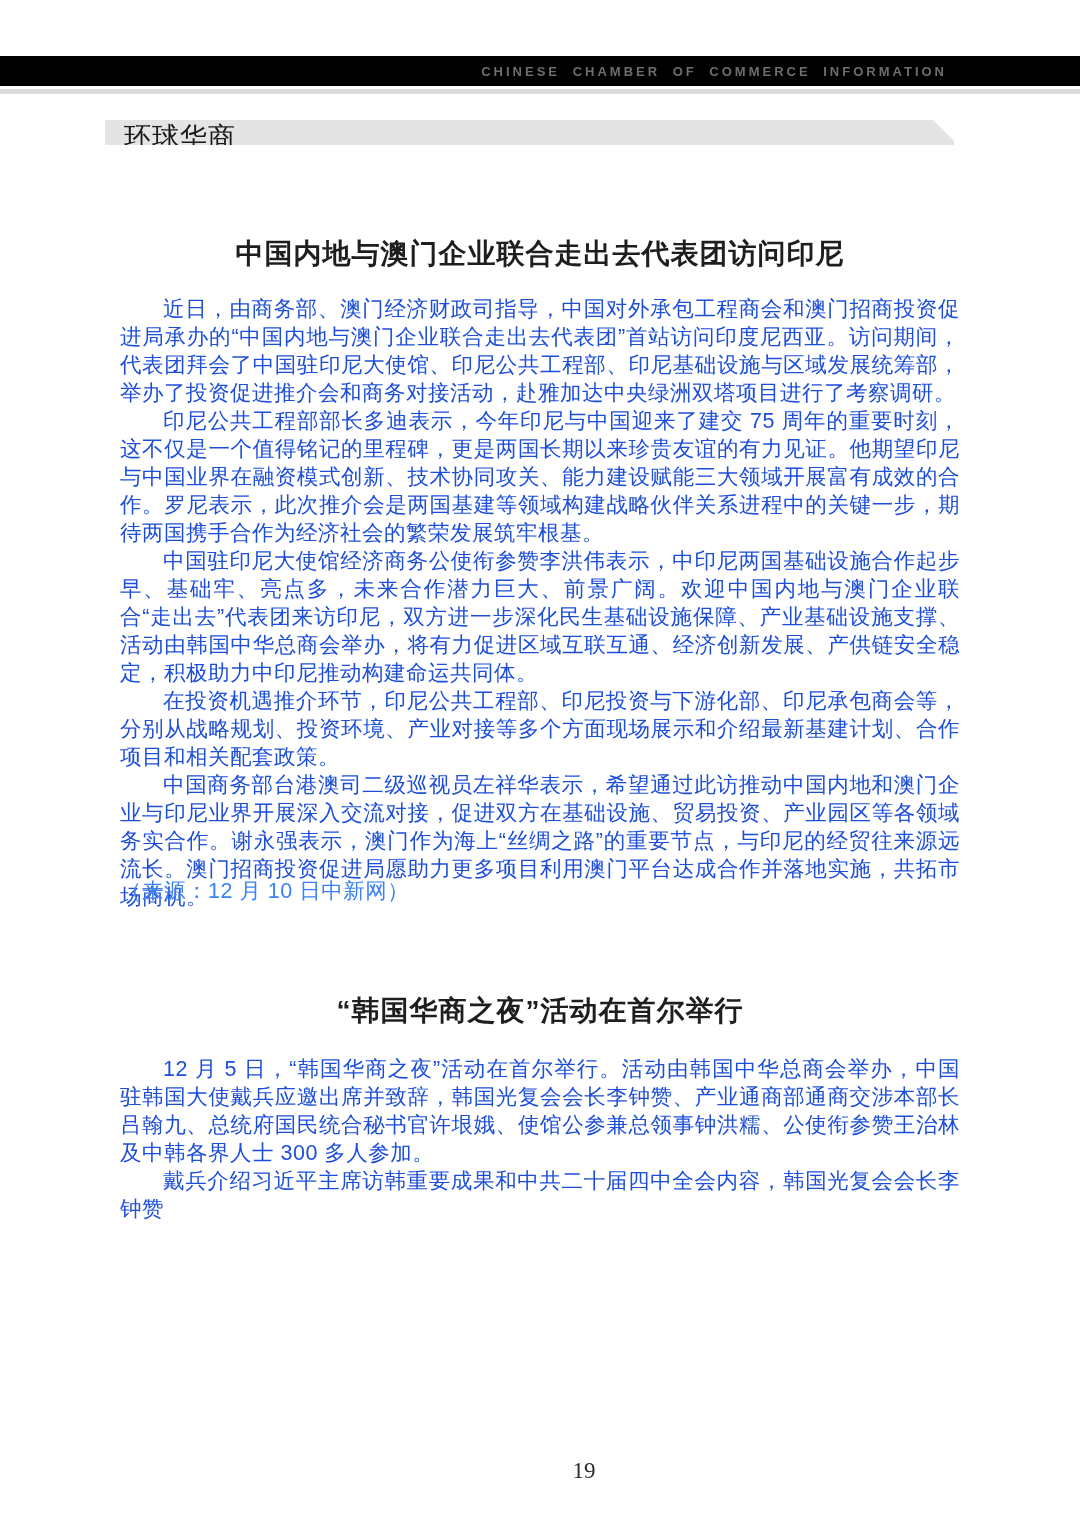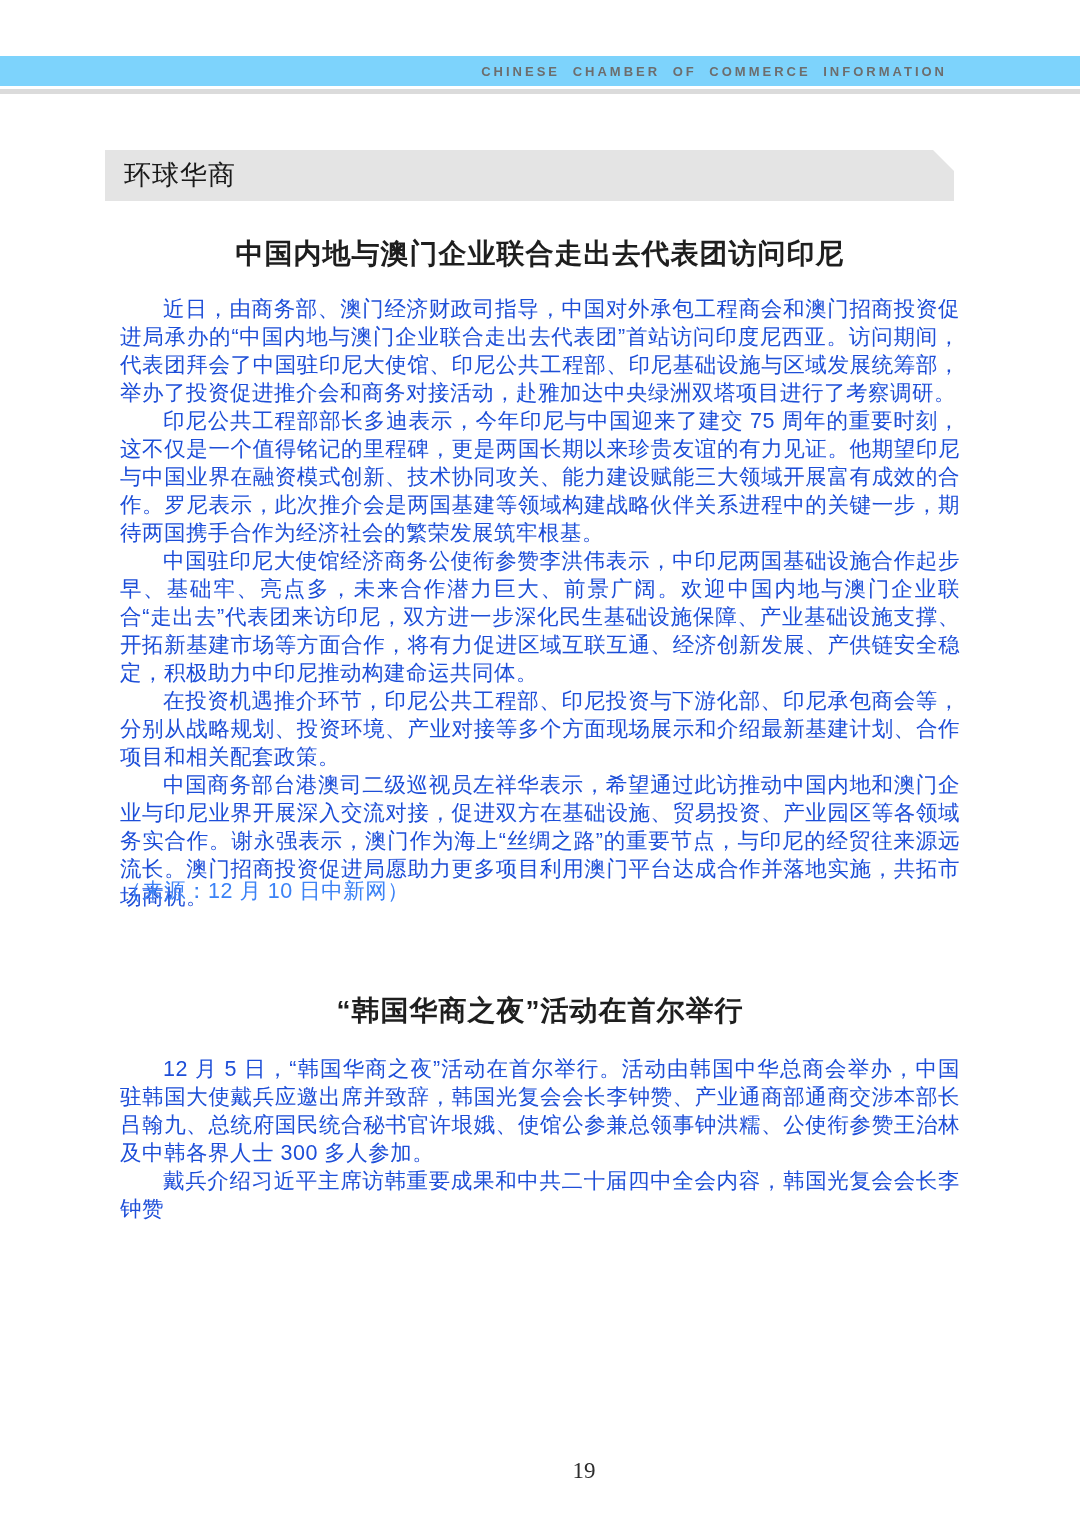--- a/index.html
+++ b/index.html
@@ -16,21 +16,21 @@
     font-family: "Liberation Sans", "DejaVu Sans", sans-serif;
   }
 
   
   .header-band {
     position: absolute;
     top: 56px;
     left: 0;
     width: 1080px;
     height: 30px;
-    background: #7dd3fc;
+    background: #000000;
     display: flex;
     align-items: center;
     justify-content: flex-end;
     padding-right: 133px;
     box-sizing: border-box;
   }
   .header-band-title {
     font-size: 13px;
     font-weight: bold;
     letter-spacing: 3px;
@@ -43,28 +43,28 @@
     top: 89px;
     left: 0;
     width: 1080px;
     height: 5px;
     background: #dbdbdb;
   }
 
   
   .section-banner {
     position: absolute;
-    top: 150px;
+    top: 120px;
     left: 105px;
     width: 849px;
-    height: 51px;
+    height: 25px;
     background: #e4e4e4;
     clip-path: polygon(0 0, calc(100% - 21px) 0, 100% 21px, 100% 100%, 0 100%);
     display: flex;
-    align-items: center;
+    align-items: flex-start;
   }
   .section-label {
     font-family: "Liberation Serif", "DejaVu Serif", serif;
     font-size: 27px;
     color: #1a1a1a;
     padding-left: 19px;
     letter-spacing: 1px;
     line-height: 35px;
   }
 
@@ -128,21 +128,21 @@
   <div class="section-banner">
     <span class="section-label">环球华商</span>
   </div>
 
   <div class="content">
 
     <div>
       <div class="article-title title-1">中国内地与澳门企业联合走出去代表团访问印尼</div>
       <p class="para">近日，由商务部、澳门经济财政司指导，中国对外承包工程商会和澳门招商投资促进局承办的“中国内地与澳门企业联合走出去代表团”首站访问印度尼西亚。访问期间，代表团拜会了中国驻印尼大使馆、印尼公共工程部、印尼基础设施与区域发展统筹部，举办了投资促进推介会和商务对接活动，赴雅加达中央绿洲双塔项目进行了考察调研。</p>
       <p class="para">印尼公共工程部部长多迪表示，今年印尼与中国迎来了建交 75 周年的重要时刻，这不仅是一个值得铭记的里程碑，更是两国长期以来珍贵友谊的有力见证。他期望印尼与中国业界在融资模式创新、技术协同攻关、能力建设赋能三大领域开展富有成效的合作。罗尼表示，此次推介会是两国基建等领域构建战略伙伴关系进程中的关键一步，期待两国携手合作为经济社会的繁荣发展筑牢根基。</p>
-      <p class="para">中国驻印尼大使馆经济商务公使衔参赞李洪伟表示，中印尼两国基础设施合作起步早、基础牢、亮点多，未来合作潜力巨大、前景广阔。欢迎中国内地与澳门企业联合“走出去”代表团来访印尼，双方进一步深化民生基础设施保障、产业基础设施支撑、开拓新基建市场等方面合作，将有力促进区域互联互通、经济创新发展、产供链安全稳定，积极助力中印尼推动构建命运共同体。</p>
+      <p class="para">中国驻印尼大使馆经济商务公使衔参赞李洪伟表示，中印尼两国基础设施合作起步早、基础牢、亮点多，未来合作潜力巨大、前景广阔。欢迎中国内地与澳门企业联合“走出去”代表团来访印尼，双方进一步深化民生基础设施保障、产业基础设施支撑、活动由韩国中华总商会举办，将有力促进区域互联互通、经济创新发展、产供链安全稳定，积极助力中印尼推动构建命运共同体。</p>
       <p class="para">在投资机遇推介环节，印尼公共工程部、印尼投资与下游化部、印尼承包商会等，分别从战略规划、投资环境、产业对接等多个方面现场展示和介绍最新基建计划、合作项目和相关配套政策。</p>
       <p class="para">中国商务部台港澳司二级巡视员左祥华表示，希望通过此访推动中国内地和澳门企业与印尼业界开展深入交流对接，促进双方在基础设施、贸易投资、产业园区等各领域务实合作。谢永强表示，澳门作为海上“丝绸之路”的重要节点，与印尼的经贸往来源远流长。澳门招商投资促进局愿助力更多项目利用澳门平台达成合作并落地实施，共拓市场商机。</p>
       <div class="source-note">（来源：12 月 10 日中新网）</div>
     </div>
 
     <div>
       <div class="article-title title-2">“韩国华商之夜”活动在首尔举行</div>
       <p class="para">12 月 5 日，“韩国华商之夜”活动在首尔举行。活动由韩国中华总商会举办，中国驻韩国大使戴兵应邀出席并致辞，韩国光复会会长李钟赞、产业通商部通商交涉本部长吕翰九、总统府国民统合秘书官许垠娥、使馆公参兼总领事钟洪糯、公使衔参赞王治林及中韩各界人士 300 多人参加。</p>
       <p class="para">戴兵介绍习近平主席访韩重要成果和中共二十届四中全会内容，韩国光复会会长李钟赞</p>
     </div>

